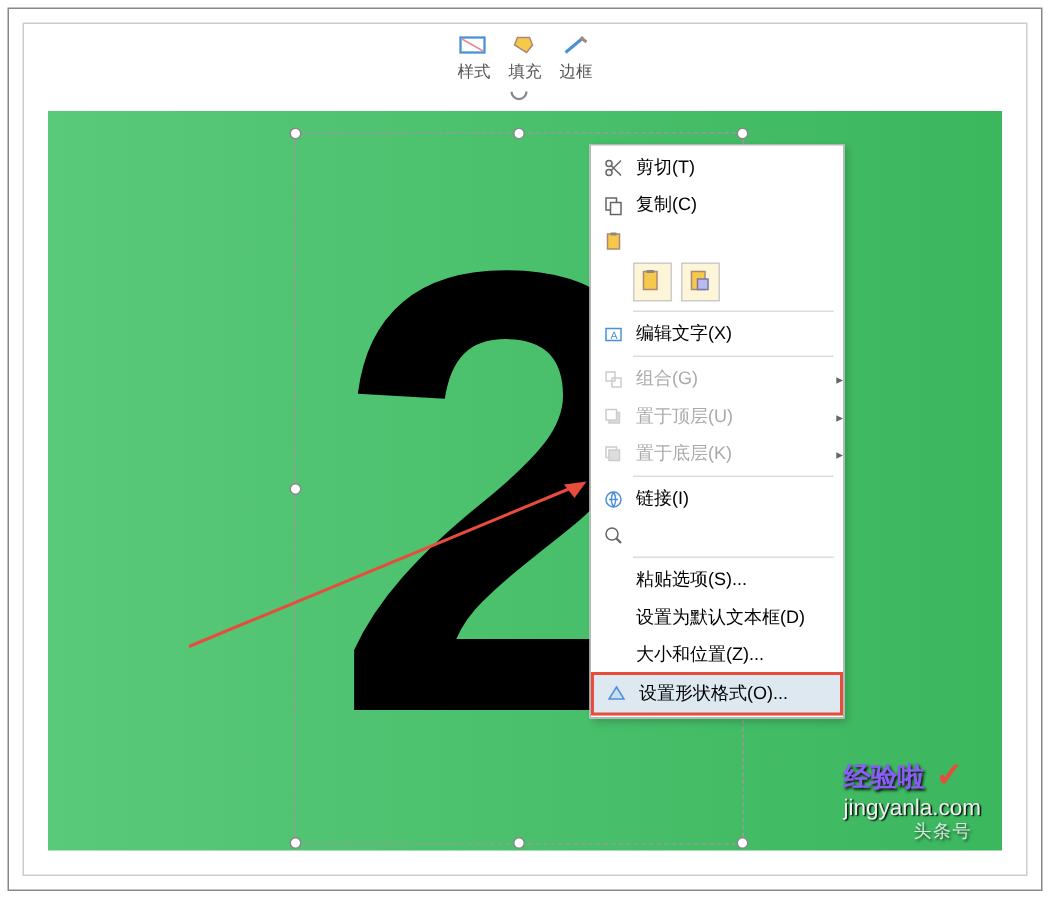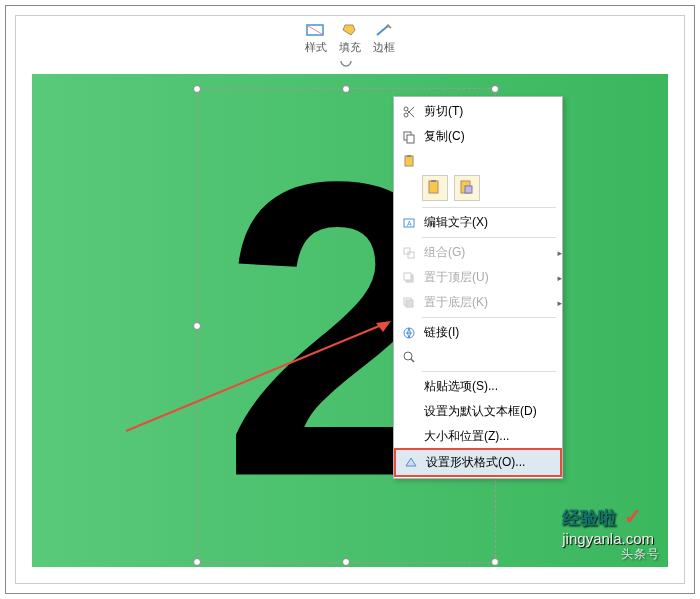--- a/index.html
+++ b/index.html
@@ -181,27 +181,27 @@
       height: 120px;
       z-index: 25;
       pointer-events: none;
     }
     .watermark1 {
       position: absolute;
       bottom: 36px;
       right: 30px;
       z-index: 30;
     }
-    .wm-line1 { font-size: 18px; font-weight: bold; color: #0f766e; text-shadow: 1px 1px 2px #000; }
+    .wm-line1 { font-size: 18px; font-weight: bold; color: #8b5cf6; text-shadow: 1px 1px 2px #000; }
     .wm-check { color: #e74c3c; font-size: 22px; font-weight: bold; margin-left: 4px; }
     .wm-line2 { font-size: 15px; color: #eee; text-shadow: 1px 1px 1px #000; }
     .watermark2 {
       position: absolute;
       bottom: 20px;
-      right: 24px;
+      right: 36px;
       z-index: 29;
       font-size: 12px;
       color: rgba(255,255,255,0.8);
       text-shadow: 1px 1px 2px rgba(0,0,0,0.6);
       letter-spacing: 1px;
     }
   </style>
 </head>
 <body>
 

